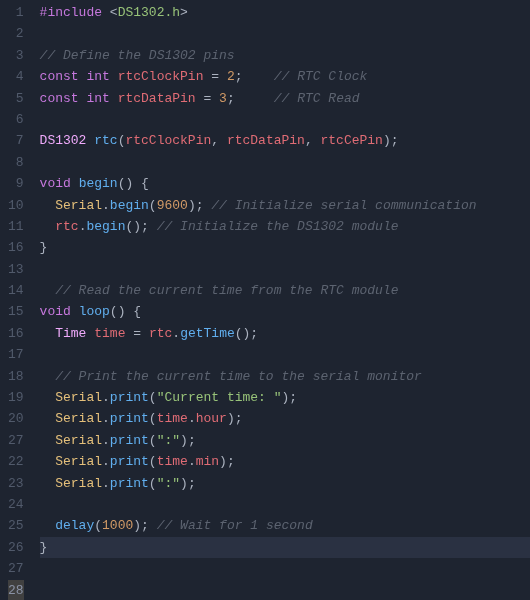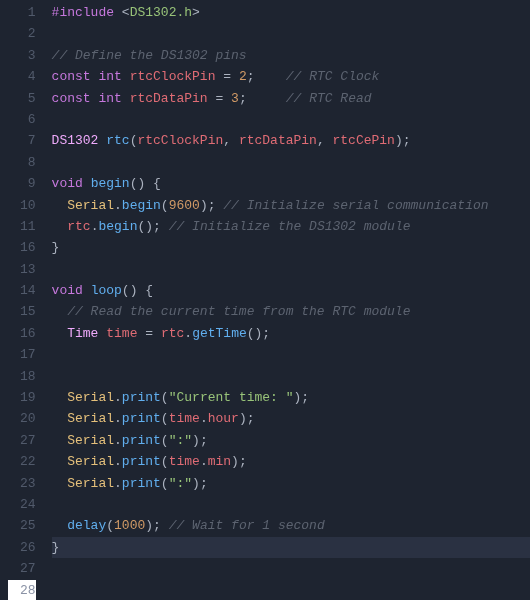--- a/index.html
+++ b/index.html
@@ -25,23 +25,22 @@
       color: #515a6b;
       text-align: right;
       padding: 2px 10px 0 8px;
       user-select: none;
       min-width: 30px;
     }
     .gutter-line {
       height: 21.4px;
     }
     .gutter-line.active {
-      background: #ffffff;
+      background: #404040;
       color: #8a92a5;
-      padding-left: 12px;
     }
     .code {
       flex: 1;
       padding: 2px 0 0 6px;
       color: #d8d8d8;
     }
     .code-line {
       height: 21.4px;
       white-space: pre;
     }
@@ -103,25 +102,25 @@
       <div class="code-line"><span class="type">const int</span><span class="ident"> </span><span class="var">rtcClockPin</span><span class="ident"> </span><span class="op">=</span><span class="ident"> </span><span class="num">2</span><span class="punct">;</span><span class="ident">    </span><span class="comment">// RTC Clock</span></div>
       <div class="code-line"><span class="type">const int</span><span class="ident"> </span><span class="var">rtcDataPin</span><span class="ident"> </span><span class="op">=</span><span class="ident"> </span><span class="num">3</span><span class="punct">;</span><span class="ident">     </span><span class="comment">// RTC Read</span></div>
       <div class="code-line"></div>
       <div class="code-line"><span class="classname">DS1302</span><span class="ident"> </span><span class="func">rtc</span><span class="punct">(</span><span class="var">rtcClockPin</span><span class="punct">, </span><span class="var">rtcDataPin</span><span class="punct">, </span><span class="var">rtcCePin</span><span class="punct">);</span></div>
       <div class="code-line"></div>
       <div class="code-line"><span class="type">void</span><span class="ident"> </span><span class="func">begin</span><span class="punct">() {</span></div>
       <div class="code-line"><span class="ident">  </span><span class="obj">Serial</span><span class="punct">.</span><span class="func">begin</span><span class="punct">(</span><span class="num">9600</span><span class="punct">); </span><span class="comment">// Initialize serial communication</span></div>
       <div class="code-line"><span class="ident">  </span><span class="var">rtc</span><span class="punct">.</span><span class="func">begin</span><span class="punct">(); </span><span class="comment">// Initialize the DS1302 module</span></div>
       <div class="code-line"><span class="punct">}</span></div>
       <div class="code-line"></div>
+      <div class="code-line"><span class="ident">  </span><span class="comment">// Read the current time from the RTC module</span></div>
       <div class="code-line"><span class="type">void</span><span class="ident"> </span><span class="func">loop</span><span class="punct">() {</span></div>
-      <div class="code-line"><span class="ident">  </span><span class="comment">// Read the current time from the RTC module</span></div>
       <div class="code-line"><span class="ident">  </span><span class="classname">Time</span><span class="ident"> </span><span class="var">time</span><span class="ident"> </span><span class="op">=</span><span class="ident"> </span><span class="var">rtc</span><span class="punct">.</span><span class="func">getTime</span><span class="punct">();</span></div>
       <div class="code-line"></div>
-      <div class="code-line"><span class="ident">  </span></div>
+      <div class="code-line"><span class="ident">  </span><span class="comment">// Print the current time to the serial monitor</span></div>
       <div class="code-line"><span class="ident">  </span><span class="obj">Serial</span><span class="punct">.</span><span class="func">print</span><span class="punct">(</span><span class="str">"Current time: "</span><span class="punct">);</span></div>
       <div class="code-line"><span class="ident">  </span><span class="obj">Serial</span><span class="punct">.</span><span class="func">print</span><span class="punct">(</span><span class="var">time</span><span class="punct">.</span><span class="var">hour</span><span class="punct">);</span></div>
       <div class="code-line"><span class="ident">  </span><span class="obj">Serial</span><span class="punct">.</span><span class="func">print</span><span class="punct">(</span><span class="str">":"</span><span class="punct">);</span></div>
       <div class="code-line"><span class="ident">  </span><span class="obj">Serial</span><span class="punct">.</span><span class="func">print</span><span class="punct">(</span><span class="var">time</span><span class="punct">.</span><span class="var">min</span><span class="punct">);</span></div>
       <div class="code-line"><span class="ident">  </span><span class="obj">Serial</span><span class="punct">.</span><span class="func">print</span><span class="punct">(</span><span class="str">":"</span><span class="punct">);</span></div>
       <div class="code-line"></div>
       <div class="code-line"><span class="ident">  </span><span class="func">delay</span><span class="punct">(</span><span class="num">1000</span><span class="punct">); </span><span class="comment">// Wait for 1 second</span></div>
       <div class="code-line active"><span class="punct">}</span></div>
     </div>
 </div>

